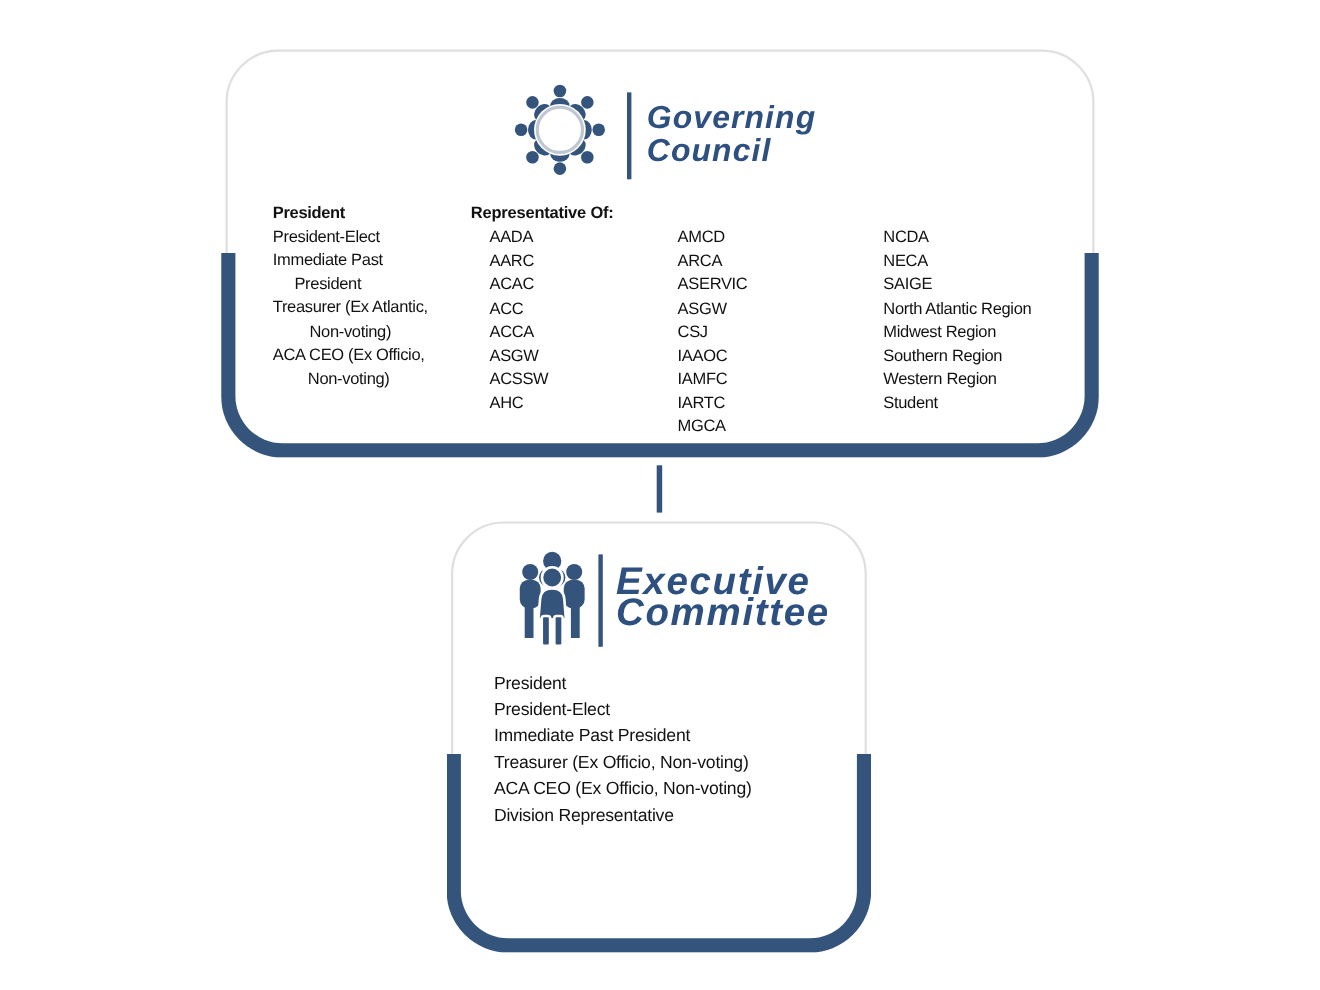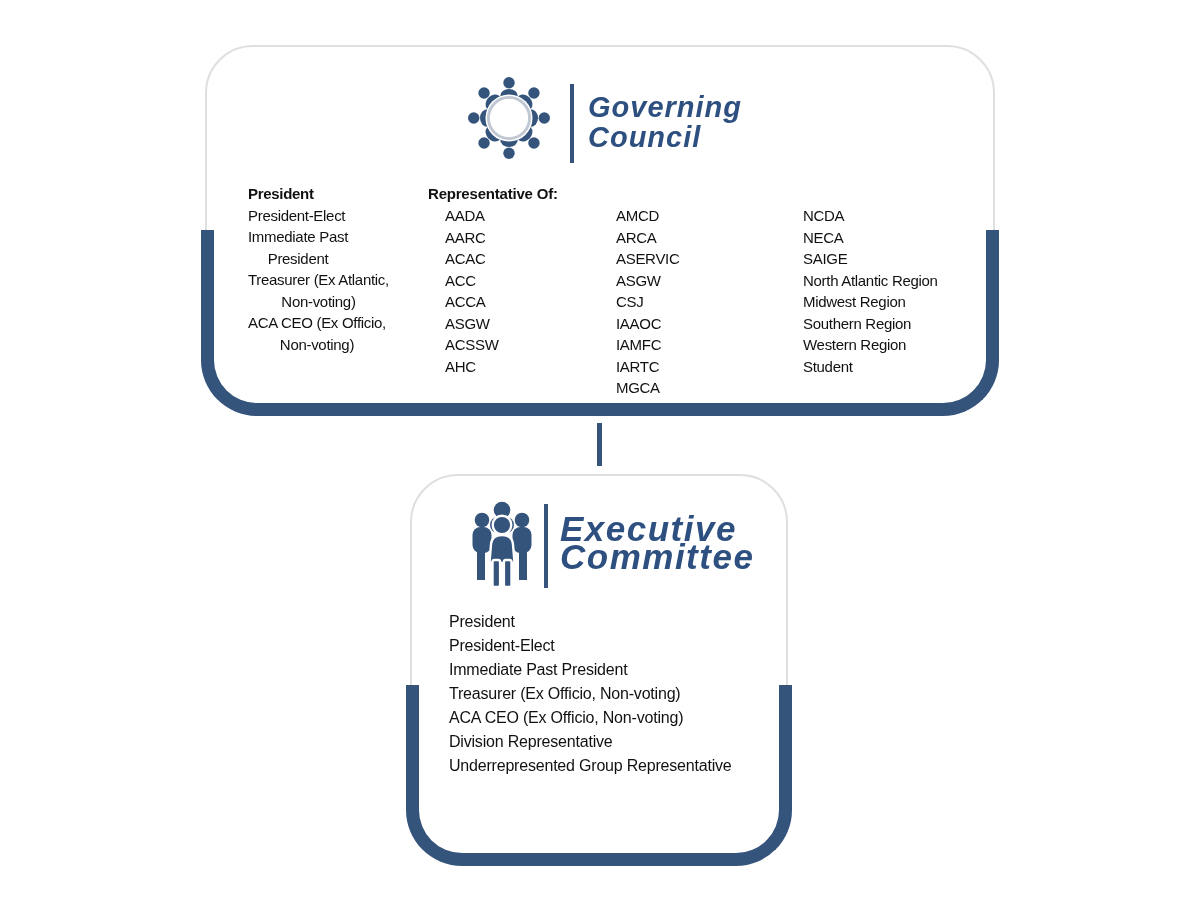--- a/index.html
+++ b/index.html
@@ -206,17 +206,16 @@
       <span>Committee</span>
     </h1>
 
     <div class="ec-members">
         <div class="member-item">President</div>
         <div class="member-item">President-Elect</div>
         <div class="member-item">Immediate Past President</div>
         <div class="member-item">Treasurer (Ex Officio, Non-voting)</div>
         <div class="member-item">ACA CEO (Ex Officio, Non-voting)</div>
         <div class="member-item">Division Representative</div>
-        <div class="member-item">Underrepresented Group Representative</div>
       </div>
   </section>
 
 </div>
 
 </body></html>

